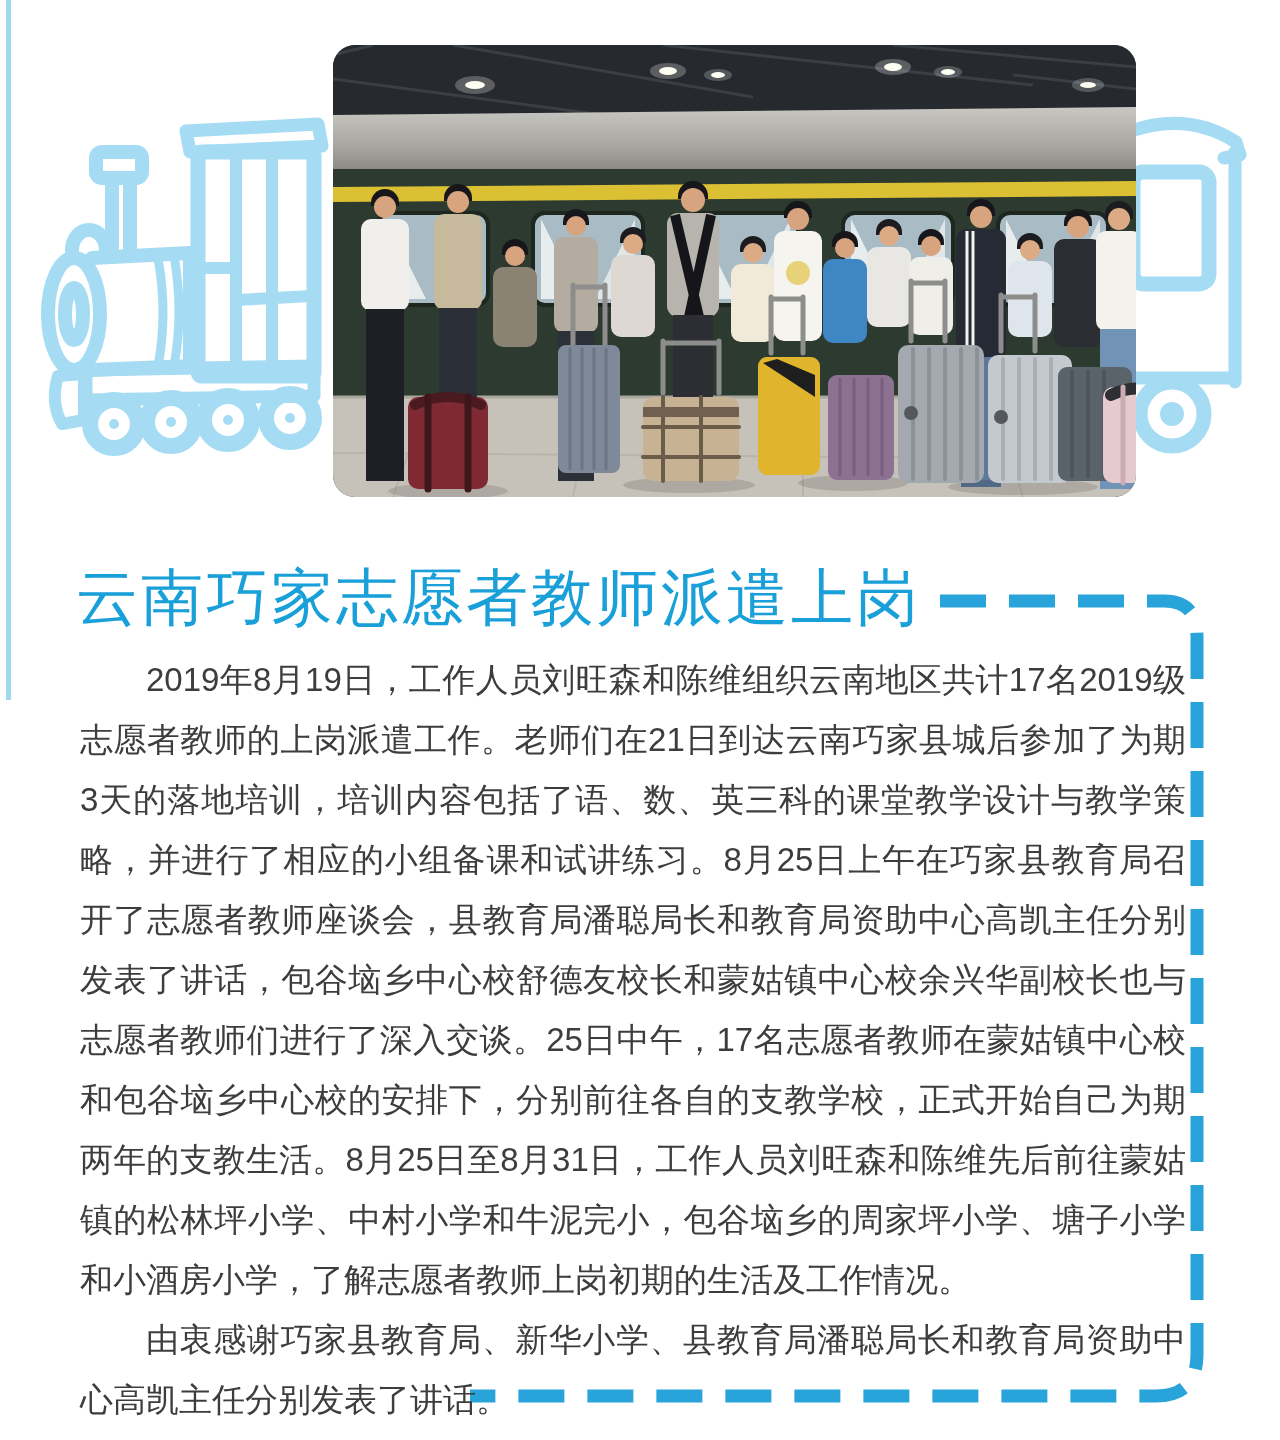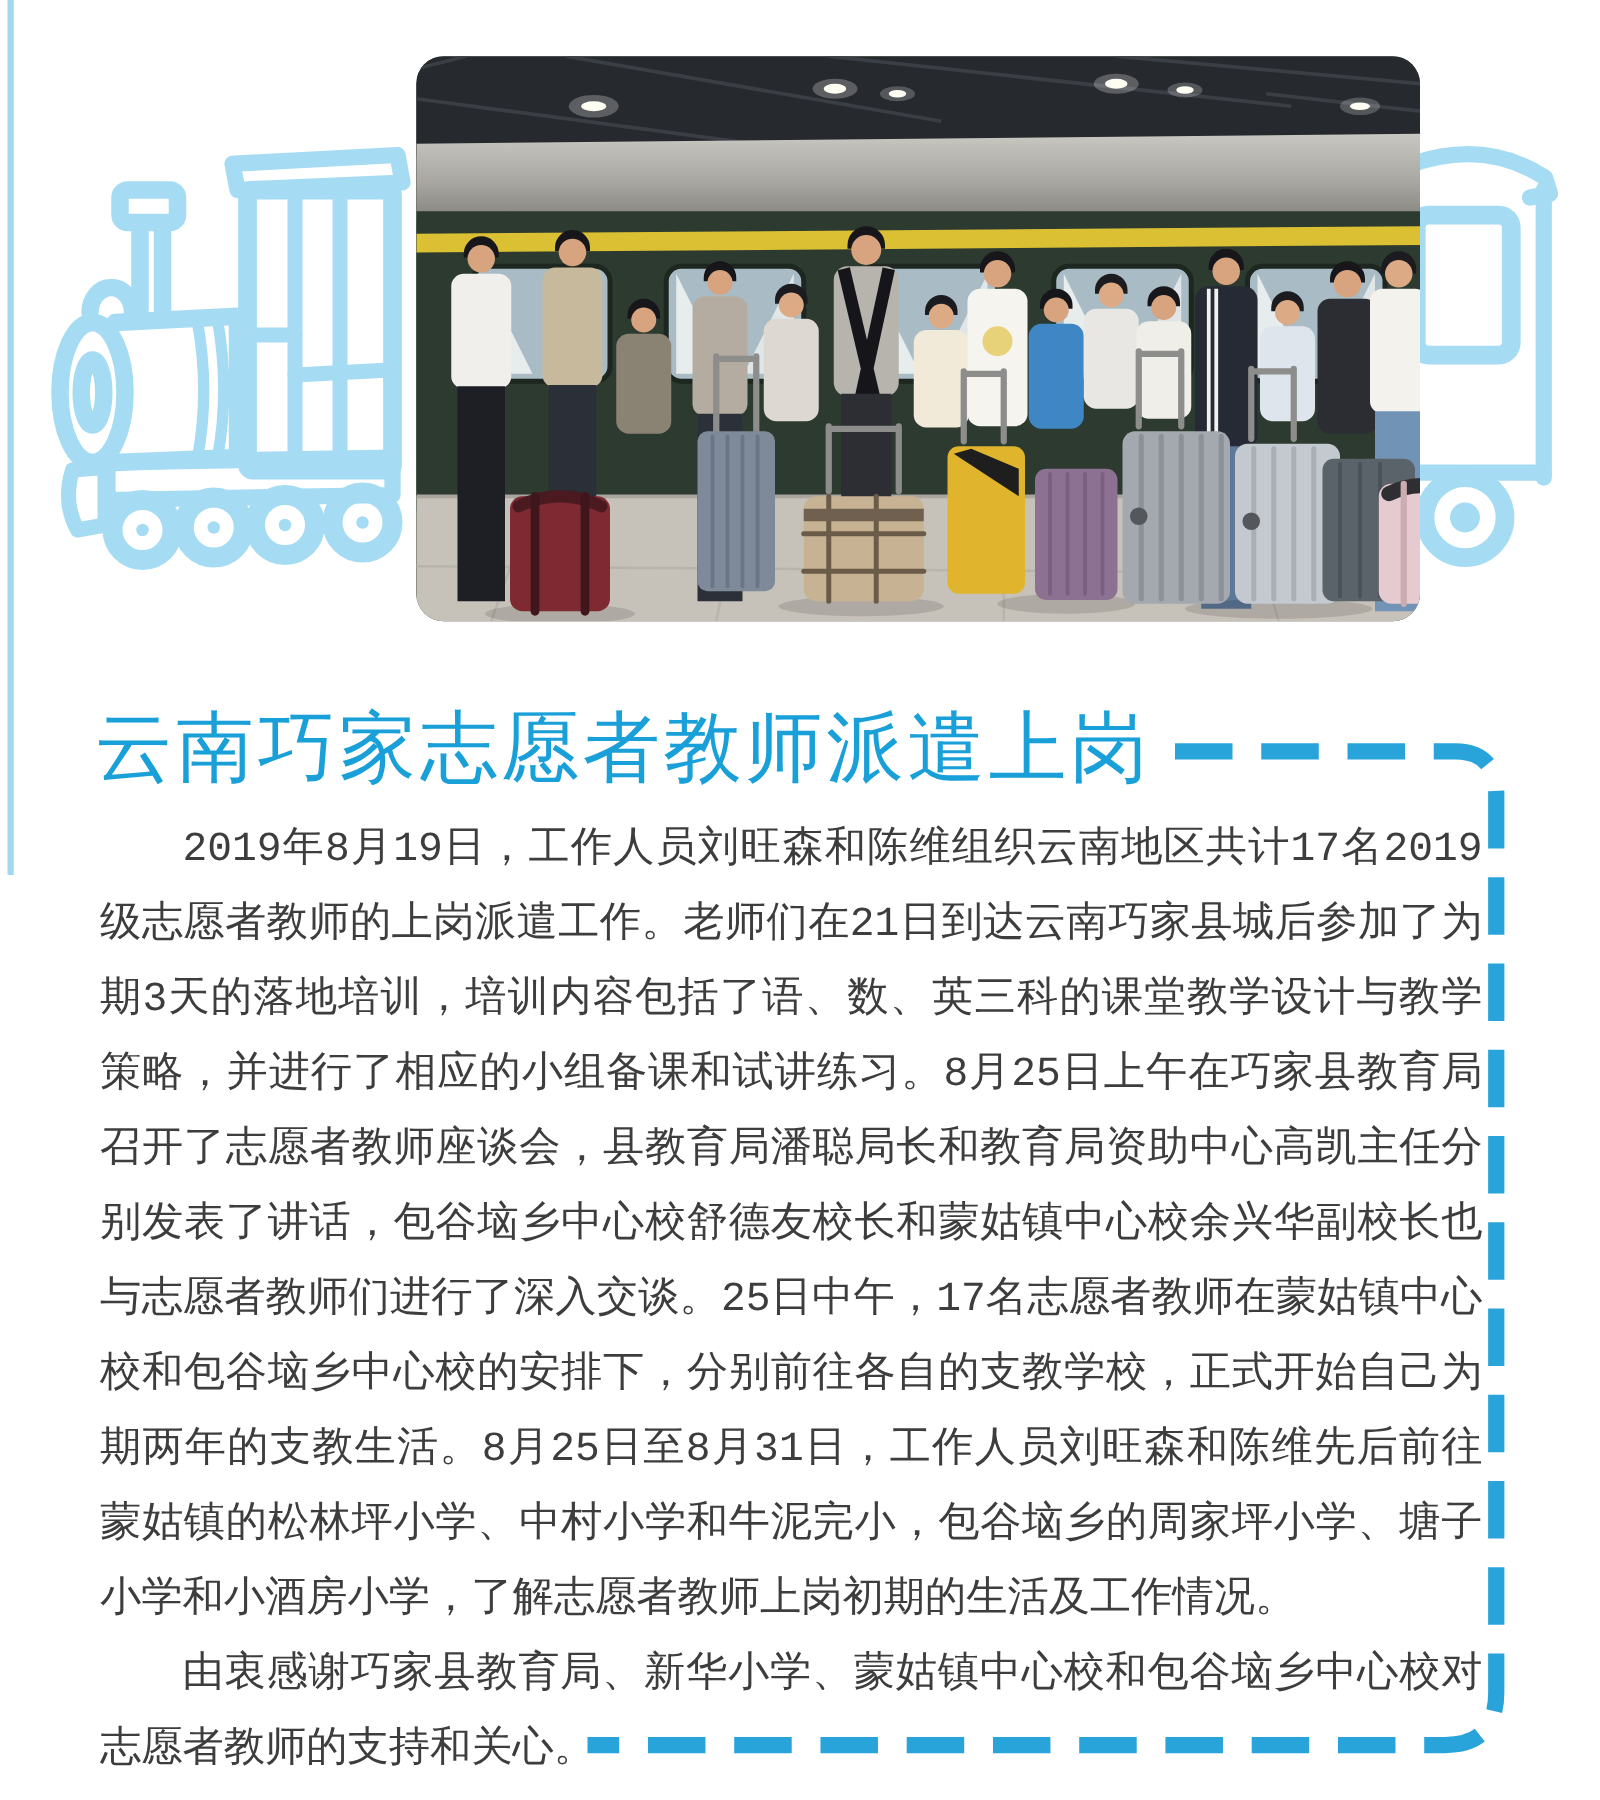--- a/index.html
+++ b/index.html
@@ -22,21 +22,21 @@
   .photo svg{display:block;width:100%;height:100%;}
   .title{
     position:absolute;left:76px;top:556px;margin:0;
     font-size:62px;font-weight:400;letter-spacing:3px;
     color:#1aa0d9;white-space:nowrap;
   }
   .bracket{left:0;top:0;width:1280px;height:1440px;}
   .article{
     position:absolute;left:80px;top:650px;width:1106px;
     font-size:33px;line-height:60px;color:#3d3d3d;
-    text-align:justify;text-justify:inter-character;font-family:Liberation Mono, monospace;
+    text-align:justify;text-justify:inter-character;
   }
   .article p{margin:0;text-indent:2em;}
 </style>
 </head>
 <body>
 
 <div class="left-accent"></div>
 
 <svg class="decor loco" viewBox="0 0 296 348" fill="none" stroke="#a5dcf3" stroke-width="14" stroke-linecap="round" stroke-linejoin="round">
 
@@ -343,14 +343,14 @@
 </div>
 
 <svg class="decor bracket" viewBox="0 0 1280 1440">
   <path d="M 940 601 L 1164 601 Q 1197 601 1197 636 L 1197 1354 Q 1197 1396 1156 1396 L 470 1396" fill="none" stroke="#29a4db" stroke-width="13" stroke-dasharray="46 23" stroke-linecap="butt"></path>
 </svg>
 
 <h1 class="title">云南巧家志愿者教师派遣上岗</h1>
 
 <div class="article">
   <p>2019年8月19日，工作人员刘旺森和陈维组织云南地区共计17名2019级志愿者教师的上岗派遣工作。老师们在21日到达云南巧家县城后参加了为期3天的落地培训，培训内容包括了语、数、英三科的课堂教学设计与教学策略，并进行了相应的小组备课和试讲练习。8月25日上午在巧家县教育局召开了志愿者教师座谈会，县教育局潘聪局长和教育局资助中心高凯主任分别发表了讲话，包谷垴乡中心校舒德友校长和蒙姑镇中心校余兴华副校长也与志愿者教师们进行了深入交谈。25日中午，17名志愿者教师在蒙姑镇中心校和包谷垴乡中心校的安排下，分别前往各自的支教学校，正式开始自己为期两年的支教生活。8月25日至8月31日，工作人员刘旺森和陈维先后前往蒙姑镇的松林坪小学、中村小学和牛泥完小，包谷垴乡的周家坪小学、塘子小学和小酒房小学，了解志愿者教师上岗初期的生活及工作情况。</p>
-  <p>由衷感谢巧家县教育局、新华小学、蒙姑镇中心校和包谷垴乡中心校对志愿者教师的支持和关心。</p>
+  <p>由衷感谢巧家县教育局、新华小学、县教育局潘聪局长和教育局资助中心高凯主任分别发表了讲话。</p>
 </div>
 
 </body></html>

